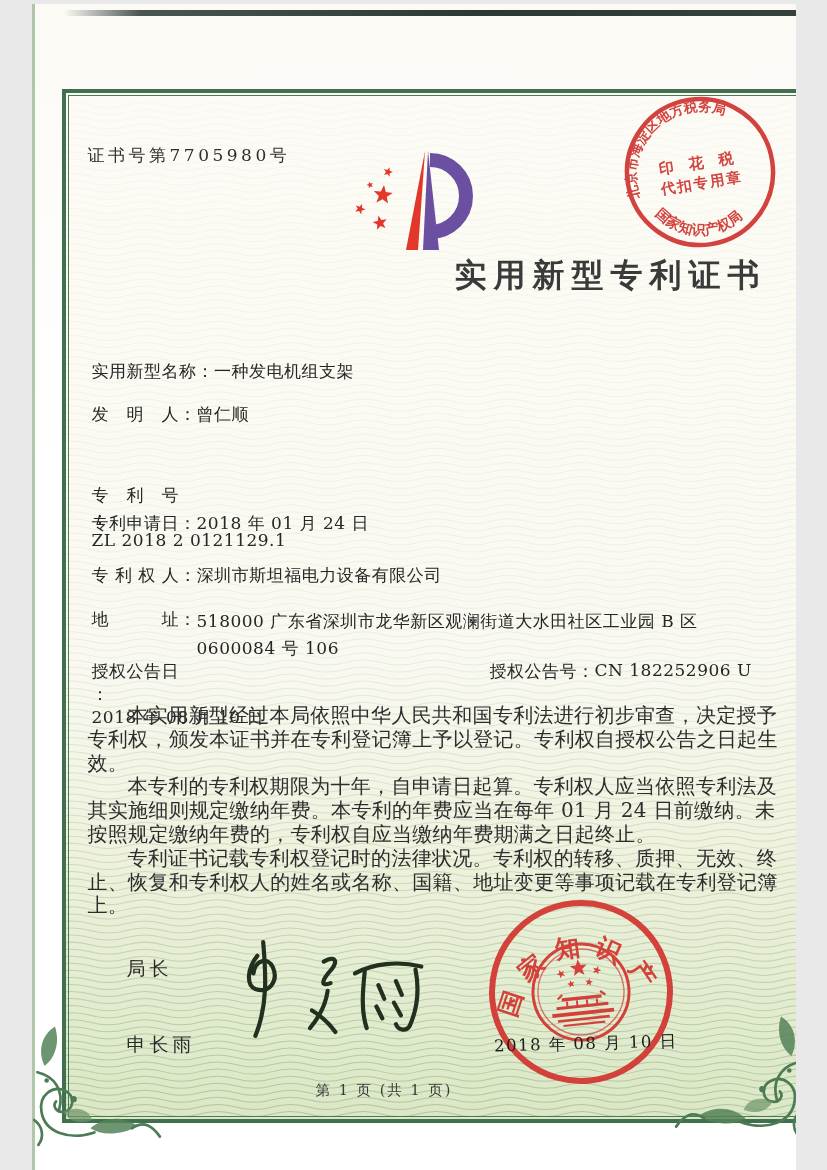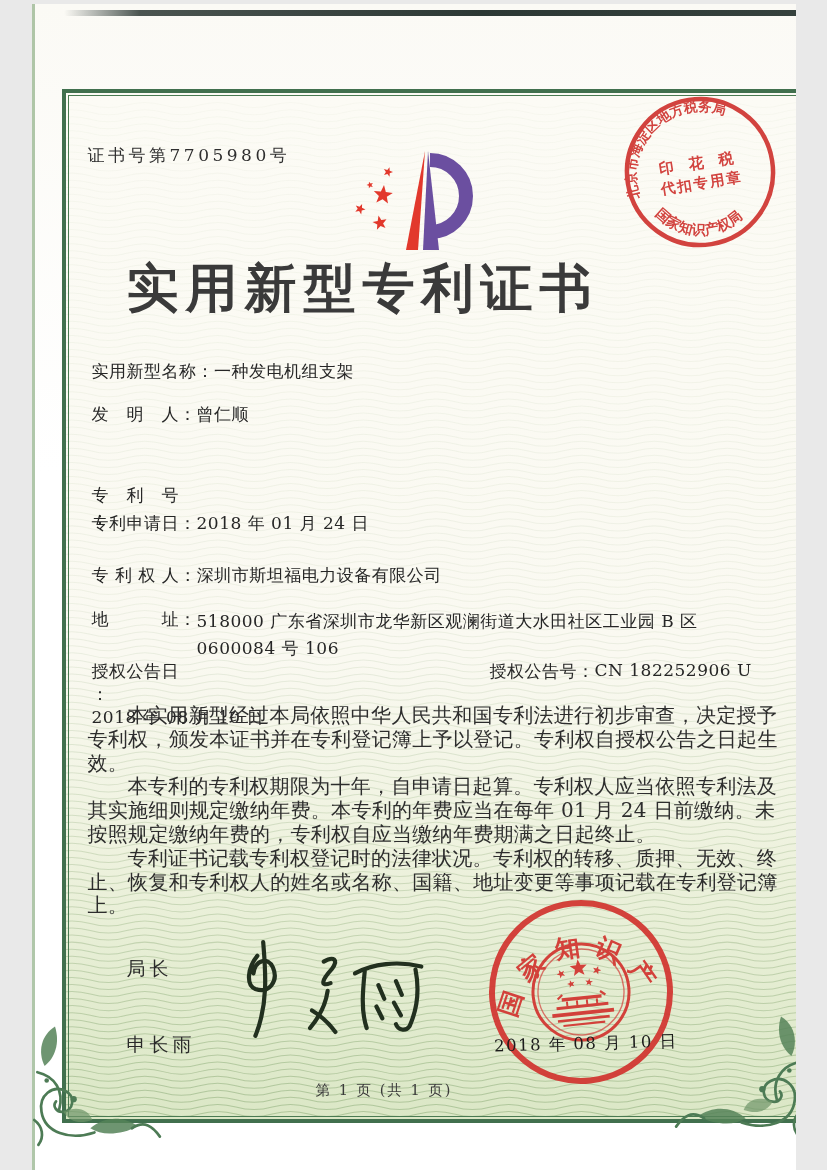--- a/index.html
+++ b/index.html
@@ -13,21 +13,21 @@
   .scan-right{left:791px;top:0;width:30px;height:1170px;
      background:linear-gradient(180deg,#424e4a 0%,#333d3a 30%,#3a453f 70%,#47514b 100%);}
   .scan-left{left:0;top:0;width:3px;height:1170px;background:#86a97c;opacity:.65;}
   
   .frame{left:30px;top:85px;width:736px;height:1026px;border:4px solid #41704e;
      background:linear-gradient(180deg,#fcfbf5 0%,#faf9f1 55%,#eef2de 74%,#e3ecd0 88%,#dbe7c6 100%);}
   .frame-inner{position:absolute;inset:2px;border:1px solid #4a7a52;pointer-events:none;}
   .waves{position:absolute;inset:0;width:100%;height:100%;}
   
   .certno{left:56px;top:140px;font-size:17px;letter-spacing:3.5px;color:#2f2f2f;}
-  .title{left:95px;top:250px;width:640px;text-align:left;font-size:52px;font-weight:bold;
+  .title{left:95px;top:250px;width:640px;text-align:right;font-size:32px;font-weight:bold;
          letter-spacing:7px;color:#3a3a3a;}
   .field{left:60px;display:flex;align-items:flex-start;font-size:17px;color:#262626;letter-spacing:.5px;}
   .field .lbl{white-space:pre;}
   .field .val{letter-spacing:.5px;}
   .addr-val{width:505px;line-height:27px;}
   .paras{left:56px;top:700px;width:692px;font-size:20px;line-height:23.8px;color:#2d2d2d;}
   .paras p{margin:0;text-indent:2em;letter-spacing:.3px;}
   .director{left:95px;font-size:19px;letter-spacing:4px;color:#2a2a2a;}
   .footer{left:30px;top:1077px;width:645px;text-align:center;font-size:14.5px;letter-spacing:2px;color:#3a3a3a;}
   .seal-date{left:462px;top:1029px;font-size:16.5px;letter-spacing:1.5px;color:#1c1c1c;transform:rotate(-1.5deg);z-index:6;}
@@ -251,20 +251,21 @@
       <span class="val">一种发电机组支架</span>
   </div>
   <div class="abs field" style="top:399px;">
     <span class="lbl">发　明　人</span>
       <span>：</span>
       <span class="val">曾仁顺</span>
   </div>
   <div class="abs field" style="top:480px;flex-direction:column;">
     <span class="lbl">专　利　号</span>
       <span>：</span>
+      <span class="val">ZL 2018 2 0121129.1</span>
   </div>
   <div class="abs field" style="top:508px;">
     <span class="lbl">专利申请日</span>
       <span>：</span>
       <span class="val">2018 年 01 月 24 日</span>
   </div>
   <div class="abs field" style="top:560px;">
     <span class="lbl">专 利 权 人</span>
       <span>：</span>
       <span class="val">深圳市斯坦福电力设备有限公司</span>

